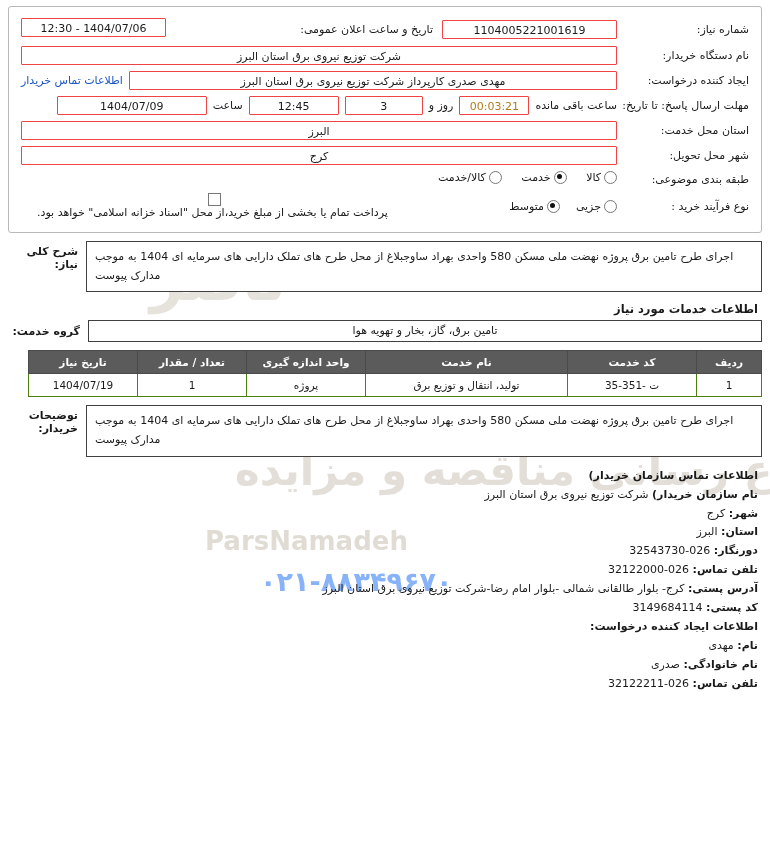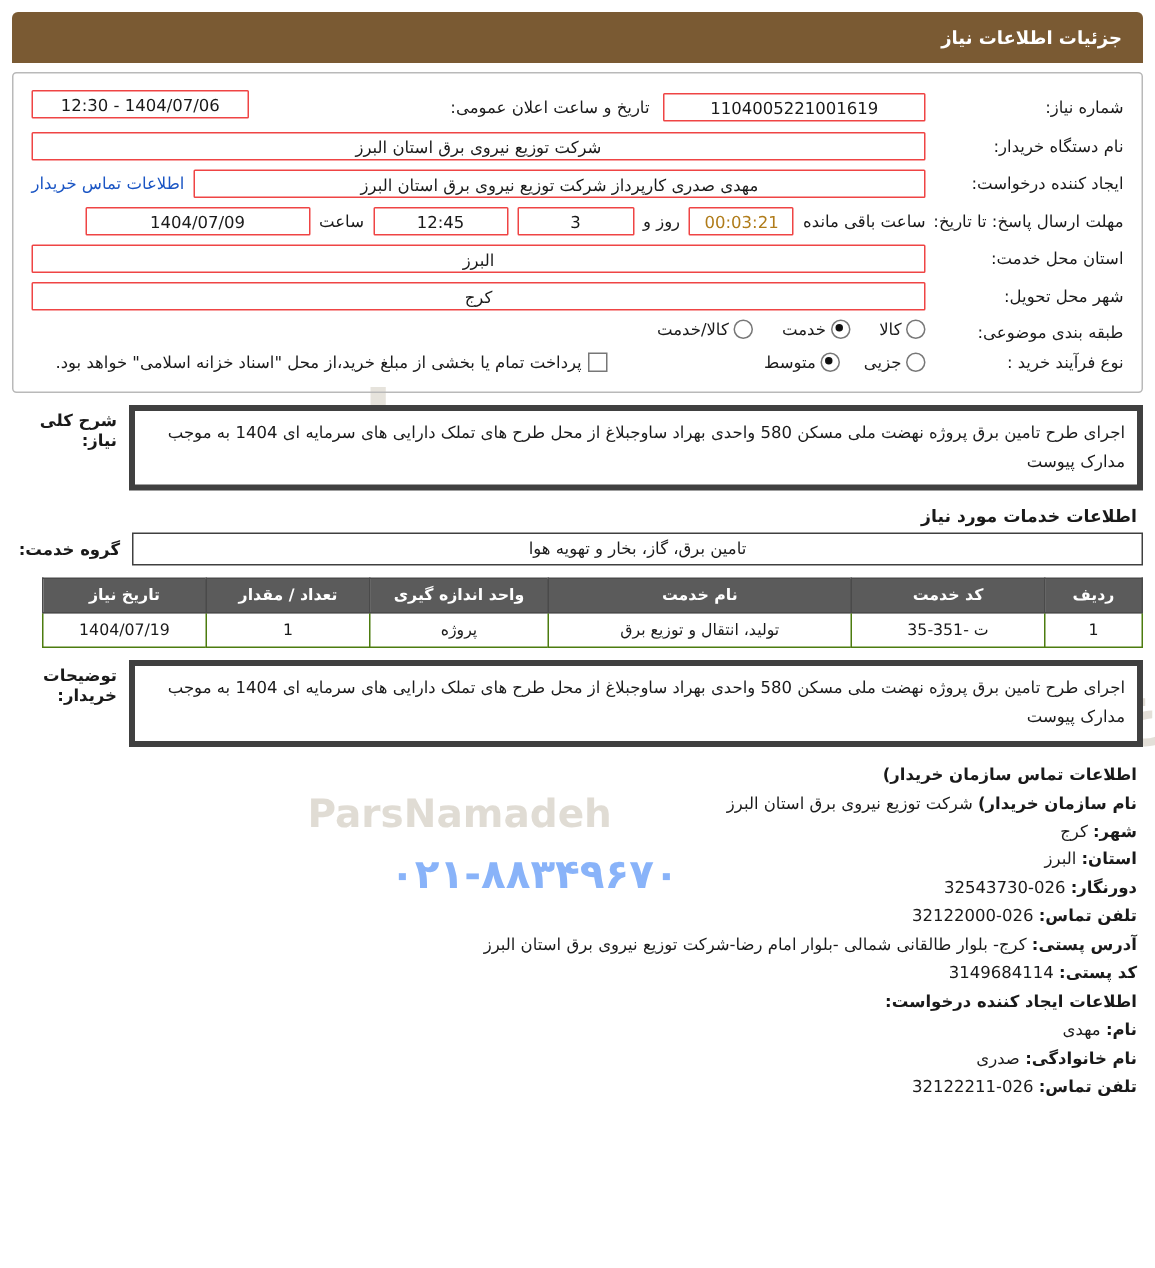--- a/index.html
+++ b/index.html
@@ -147,27 +147,27 @@
   .block-label {
     width: 70px;
     flex: 0 0 70px;
     text-align: right;
     font-size: 11px;
     font-weight: bold;
     padding-top: 4px;
   }
   .block-box {
     flex: 1;
-    border: 4px solid #404040;
+    border: 1px solid #404040;
     background: #ffffff;
     min-height: 44px;
     padding: 6px 8px;
     font-size: 11px;
     line-height: 1.7;
-    text-align: right;
+    text-align: left;
     box-sizing: border-box;
   }
   .section-title {
     position: relative;
     z-index: 2;
     margin: 10px 12px 4px 8px;
     font-size: 11.5px;
     font-weight: bold;
     text-align: right;
   }
@@ -232,23 +232,20 @@
 
 <div class="page">
 
   <div class="watermark">
     <div class="wm-text wm1">ناصر</div>
     <div class="wm-text wm3">ParsNamadeh</div>
     <div class="wm-text wm2">پایگاه اطلاع رسانی مناقصه و مزایده</div>
     <div class="wm-text wm4">۰۲۱-۸۸۳۴۹۶۷۰</div>
   </div>
 
-  <div class="titlebar">
-    <span class="t">جزئیات اطلاعات نیاز</span>
-  </div>
 
   <div class="panel">
     <table class="form">
       <tbody>
           <tr>
         <td class="lbl lbl-w">شماره نیاز:</td>
         <td style="width:180px;">
           <div class="field" style="width:175px;">1104005221001619</div>
         </td>
         <td class="lbl" style="text-align:right;">تاریخ و ساعت اعلان عمومی:</td>
@@ -321,21 +318,21 @@
         <td colspan="3">
           <div style="text-align:right; display:flex; align-items:center;">
             <span class="opt">
               <span class="radio"></span>
               <span>جزیی</span>
             </span>
             <span class="opt">
               <span class="radio on"></span>
               <span>متوسط</span>
             </span>
-            <span class="opt" style="margin-right:auto;">
+            <span class="opt" style="margin-right:auto;flex-direction:column;">
               <span class="cb"></span>
               <span>پرداخت تمام یا بخشی از مبلغ خرید،از محل "اسناد خزانه اسلامی" خواهد بود.</span>
             </span>
           </div>
         </td>
       </tr>
     </tbody>
       </table>
   </div>
 

